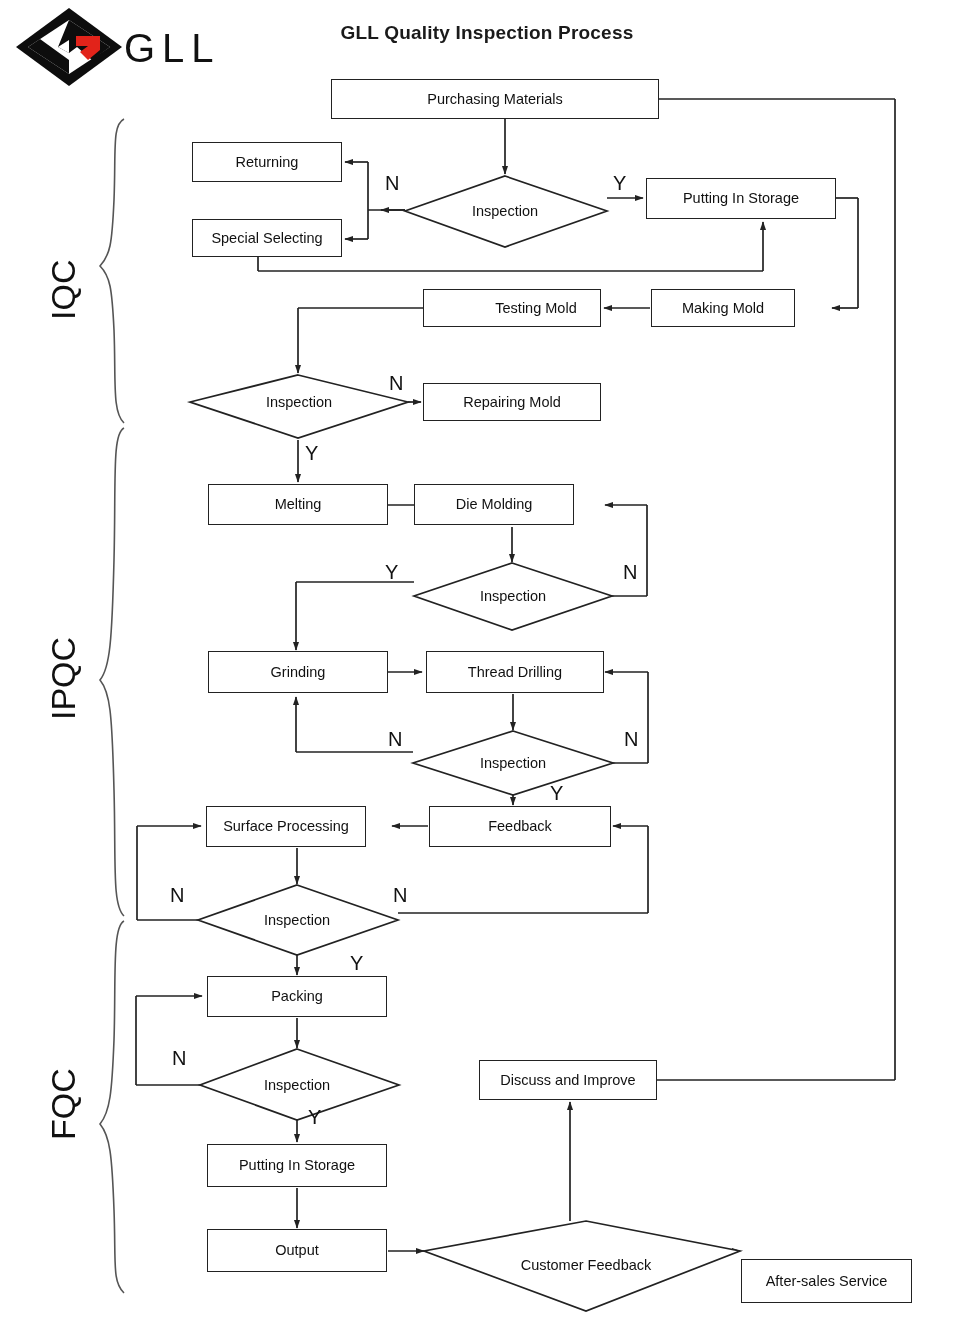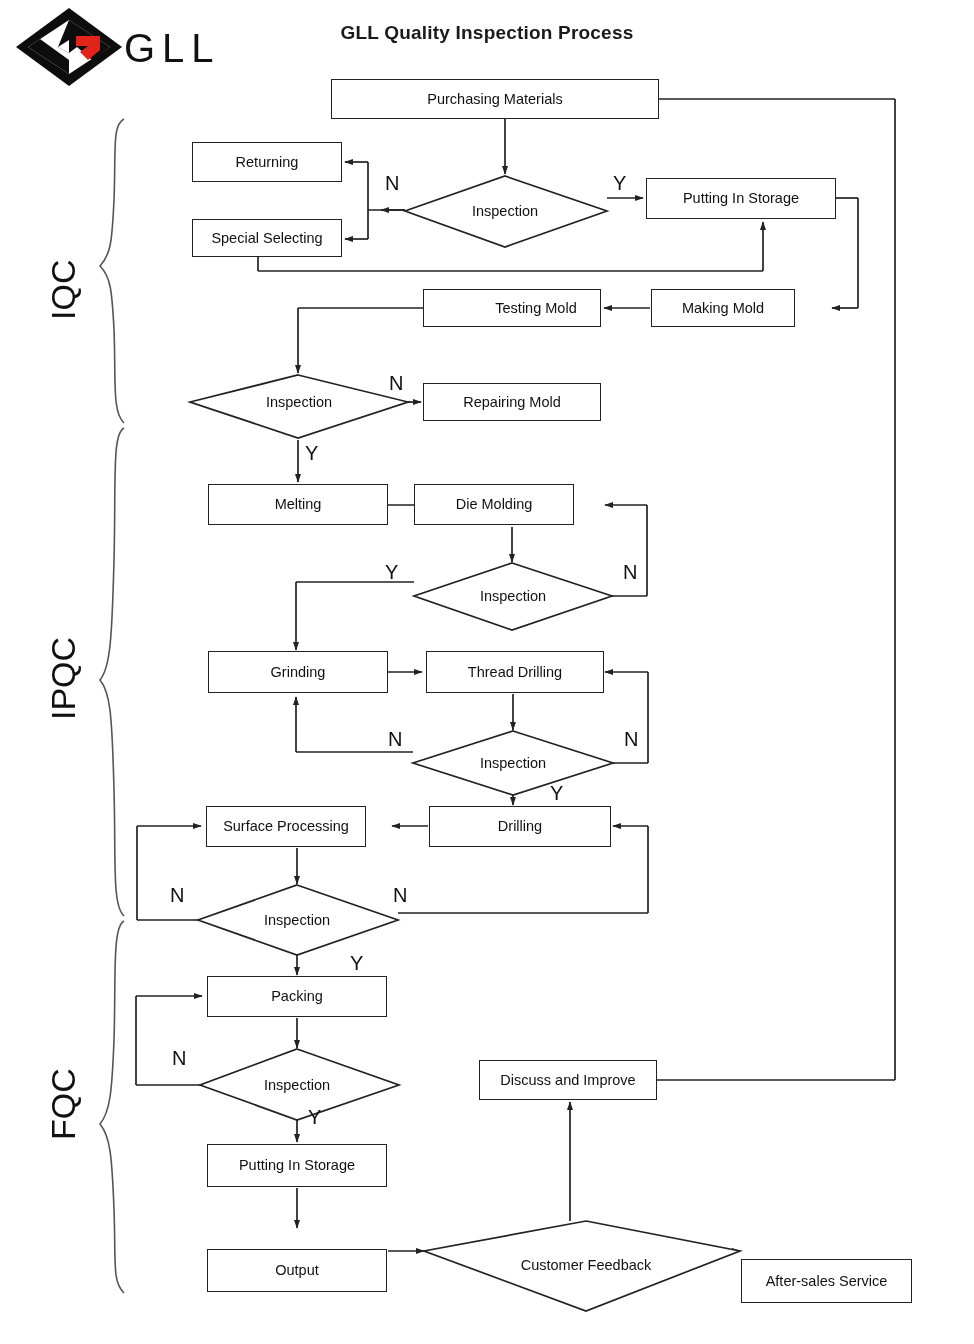--- a/index.html
+++ b/index.html
@@ -173,27 +173,27 @@
 <div class="node" style="left:208px;top:484px;width:180px;height:41px;">Melting</div>
 
 <div class="node" style="left:414px;top:484px;width:160px;height:41px;">Die Molding</div>
 
 <div class="node" style="left:208px;top:651px;width:180px;height:42px;">Grinding</div>
 
 <div class="node" style="left:426px;top:651px;width:178px;height:42px;">Thread Drilling</div>
 
 <div class="node" style="left:206px;top:806px;width:160px;height:41px;">Surface Processing</div>
 
-<div class="node" style="left:429px;top:806px;width:182px;height:41px;">Drilling</div>
+<div class="node" style="left:429px;top:806px;width:182px;height:41px;">Feedback</div>
 
 <div class="node" style="left:207px;top:976px;width:180px;height:41px;">Packing</div>
 
 <div class="node" style="left:207px;top:1144px;width:180px;height:43px;">Putting In Storage</div>
 
-<div class="node" style="left:207px;top:1229px;width:180px;height:43px;margin-top:20px;">Output</div>
+<div class="node" style="left:207px;top:1229px;width:180px;height:43px;">Output</div>
 
 <div class="node" style="left:741px;top:1231px;width:171px;height:44px;margin-top:28px;">After-sales Service</div>
 
 <div class="node" style="left:479px;top:1060px;width:178px;height:40px;">Discuss and Improve</div>
 
 <div class="diamond-label" style="left:455px;top:198px;width:100px;height:26px;">Inspection</div>
 <div class="diamond-label" style="left:249px;top:389px;width:100px;height:26px;">Inspection</div>
 <div class="diamond-label" style="left:463px;top:583px;width:100px;height:26px;">Inspection</div>
 <div class="diamond-label" style="left:463px;top:750px;width:100px;height:26px;">Inspection</div>
 <div class="diamond-label" style="left:247px;top:907px;width:100px;height:26px;">Inspection</div>

